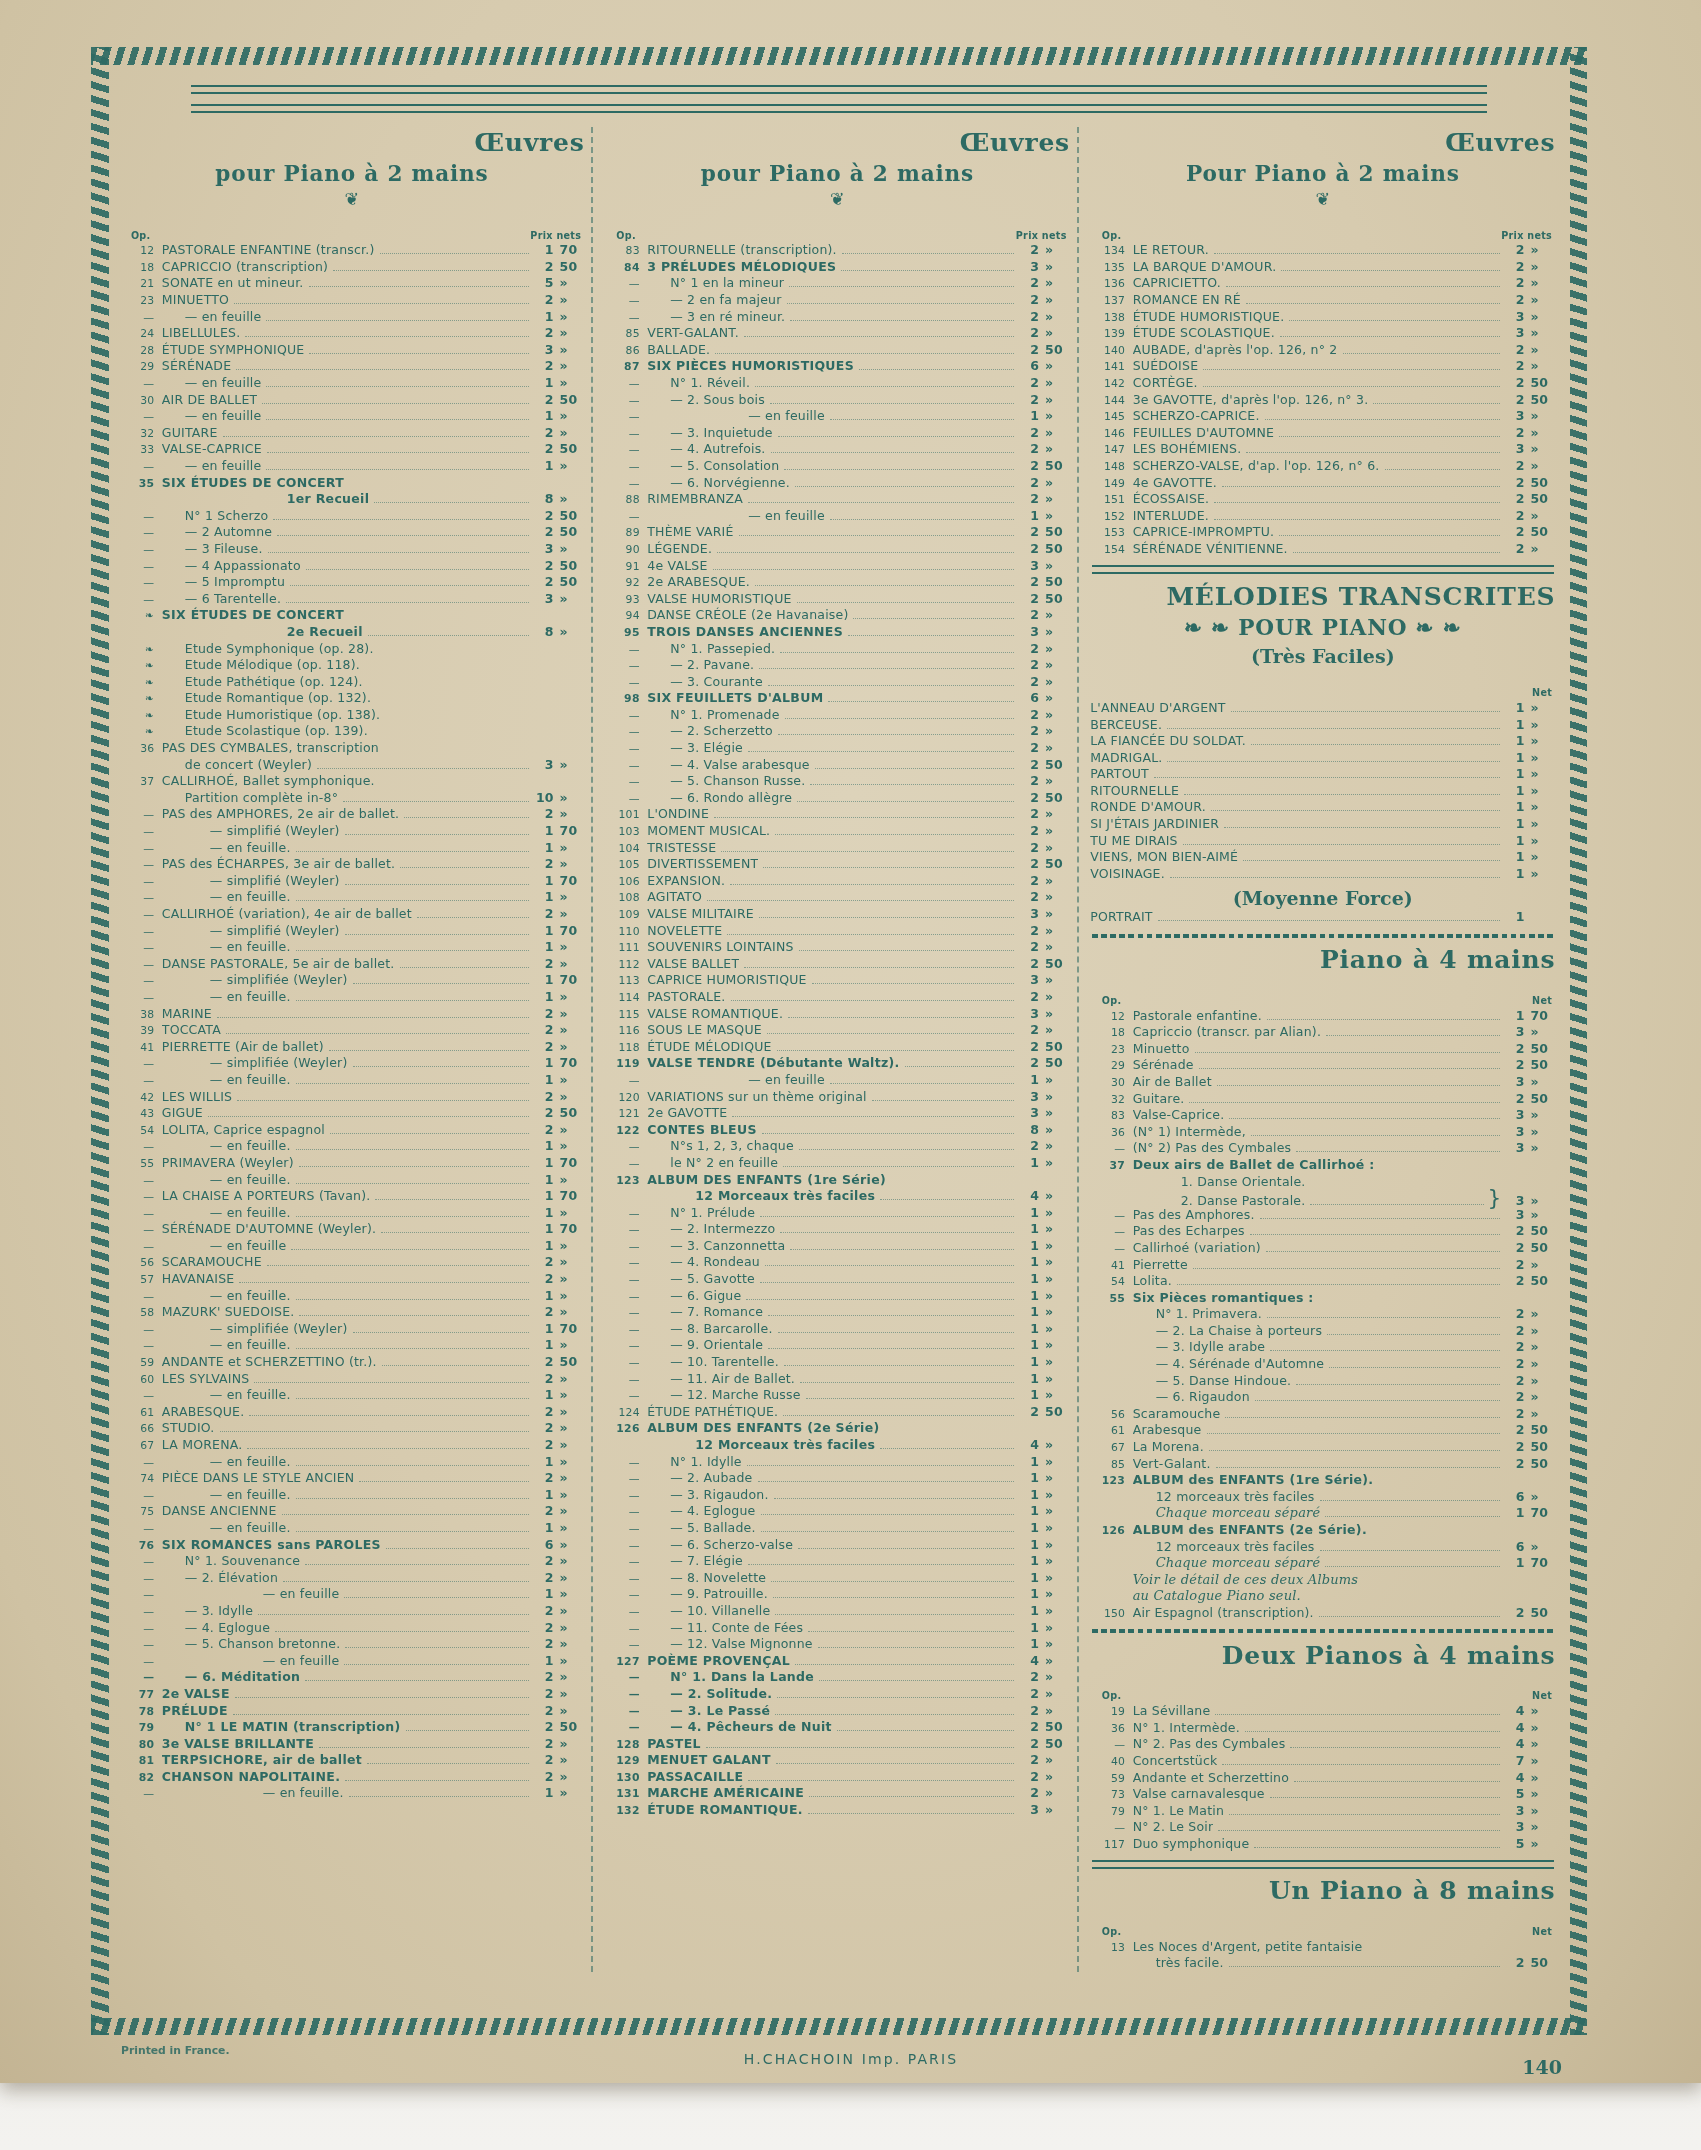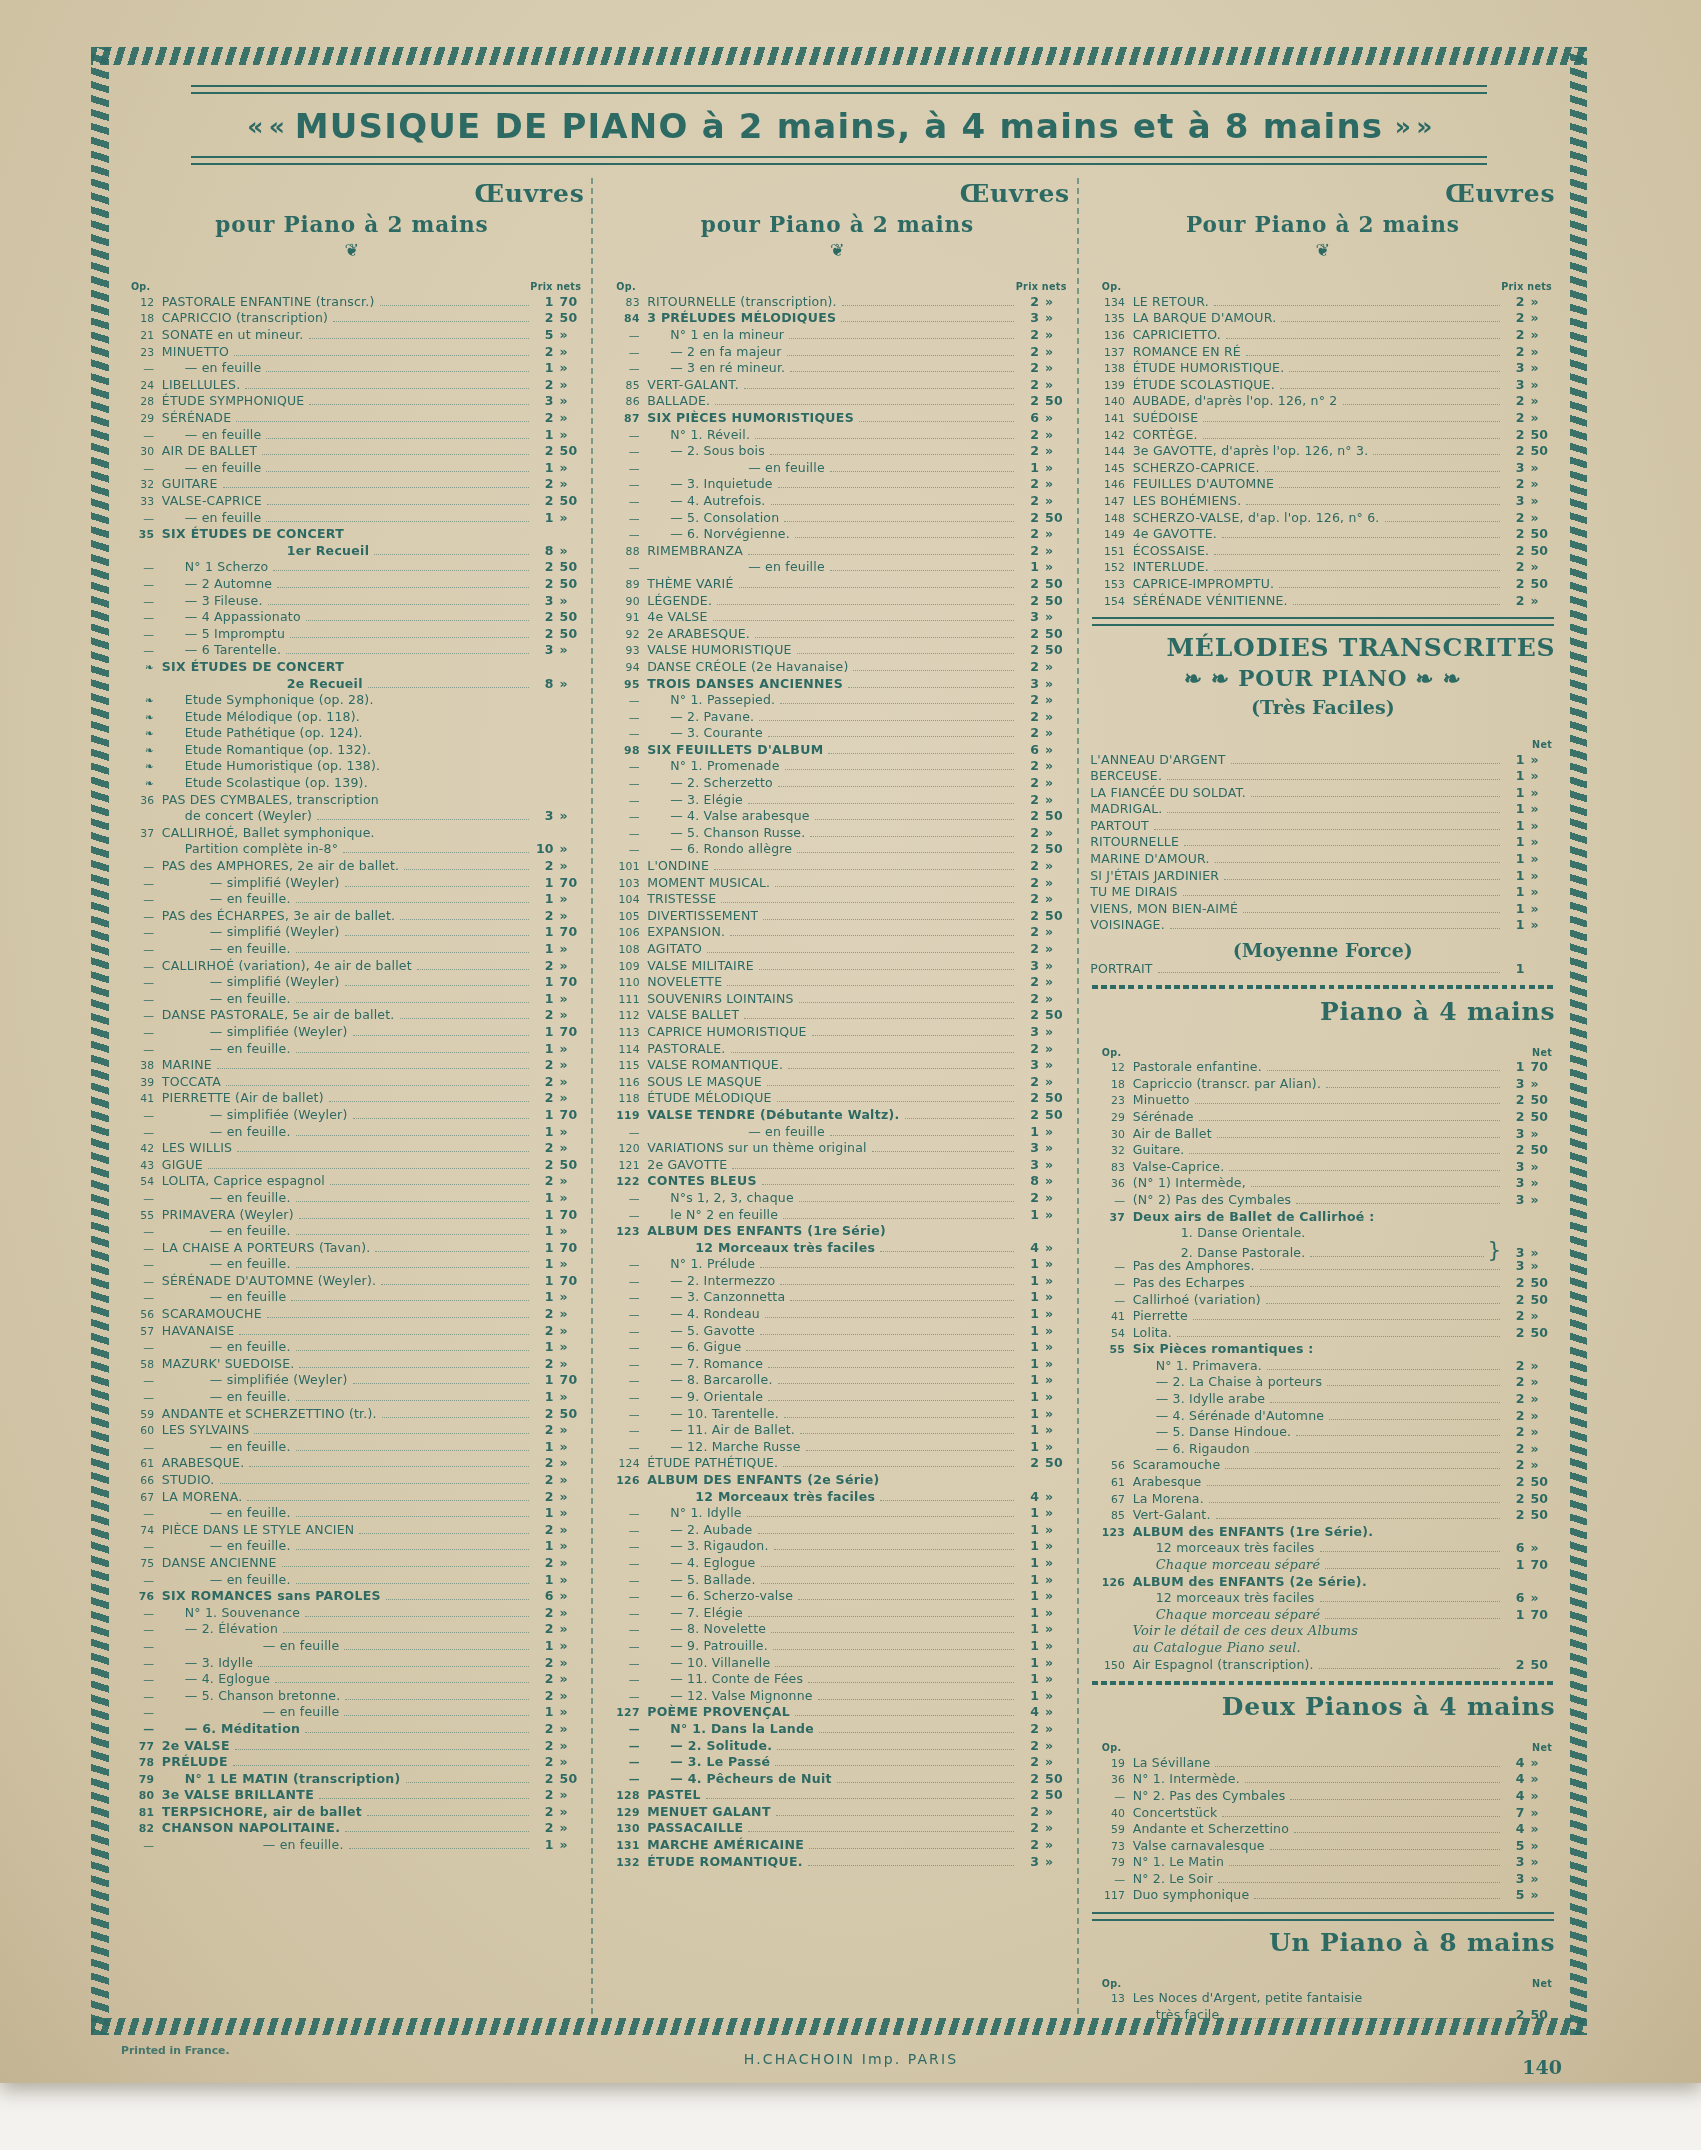--- a/index.html
+++ b/index.html
@@ -67,21 +67,20 @@
 <body>
 
 <div class="paper">
   <div class="frame">
     <div class="bstrip bT"></div>
     <div class="bstrip bB"></div>
     <div class="bstrip bL"></div>
     <div class="bstrip bR"></div>
     <div class="content">
       <div class="rule-main"></div>
-      <div class="subtitle"><span class="mark">« «</span><span>MUSIQUE DE PIANO à 2 mains, à 4 mains et à 8 mains</span><span class="mark">» »</span></div>
       <div class="rule-main low"></div>
       <div class="cols" id="cols">
           <div class="col">
             <div class="blk-h1">Œuvres</div>
             <div class="blk-h2">pour Piano à 2 mains</div>
             <div class="orn">❦</div>
             <div class="labels">
               <span class="op-label">Op.</span>
               <span class="price-label">Prix nets</span>
             </div>
@@ -1561,21 +1560,21 @@
               <span class="pf">1</span>
               <span class="pc">»</span>
             </div>
             <div class="row">
               <span class="t">RITOURNELLE</span>
               <span class="leader"></span>
               <span class="pf">1</span>
               <span class="pc">»</span>
             </div>
             <div class="row">
-              <span class="t">MARINE D'AMOUR.</span>
+              <span class="t">RONDE D'AMOUR.</span>
               <span class="leader"></span>
               <span class="pf">1</span>
               <span class="pc">»</span>
             </div>
             <div class="row">
               <span class="t">SI J'ÉTAIS JARDINIER</span>
               <span class="leader"></span>
               <span class="pf">1</span>
               <span class="pc">»</span>
             </div>

